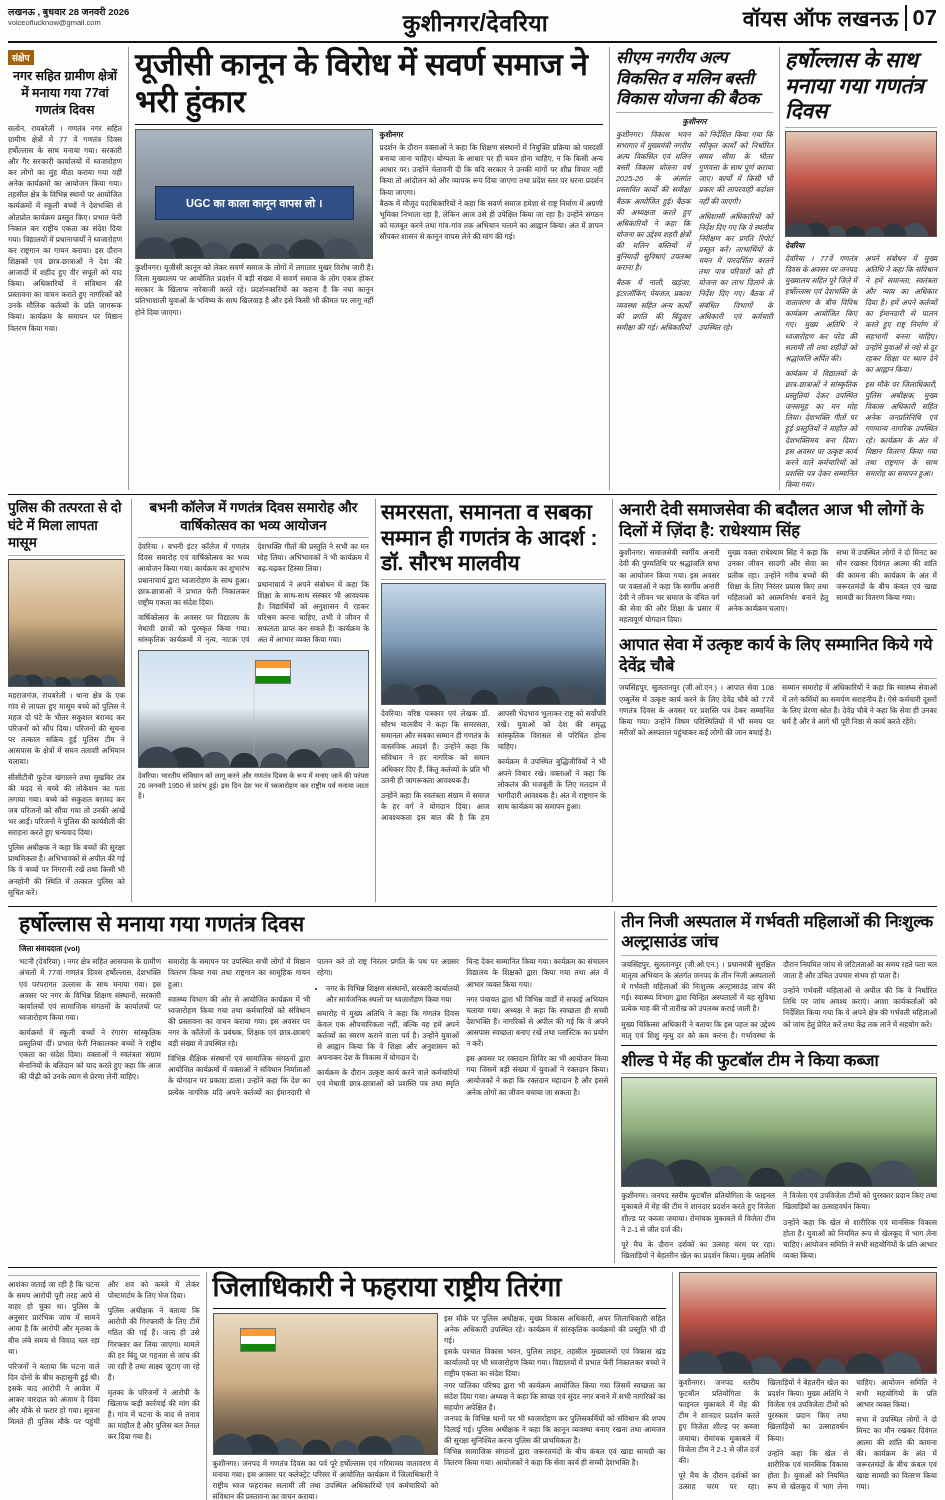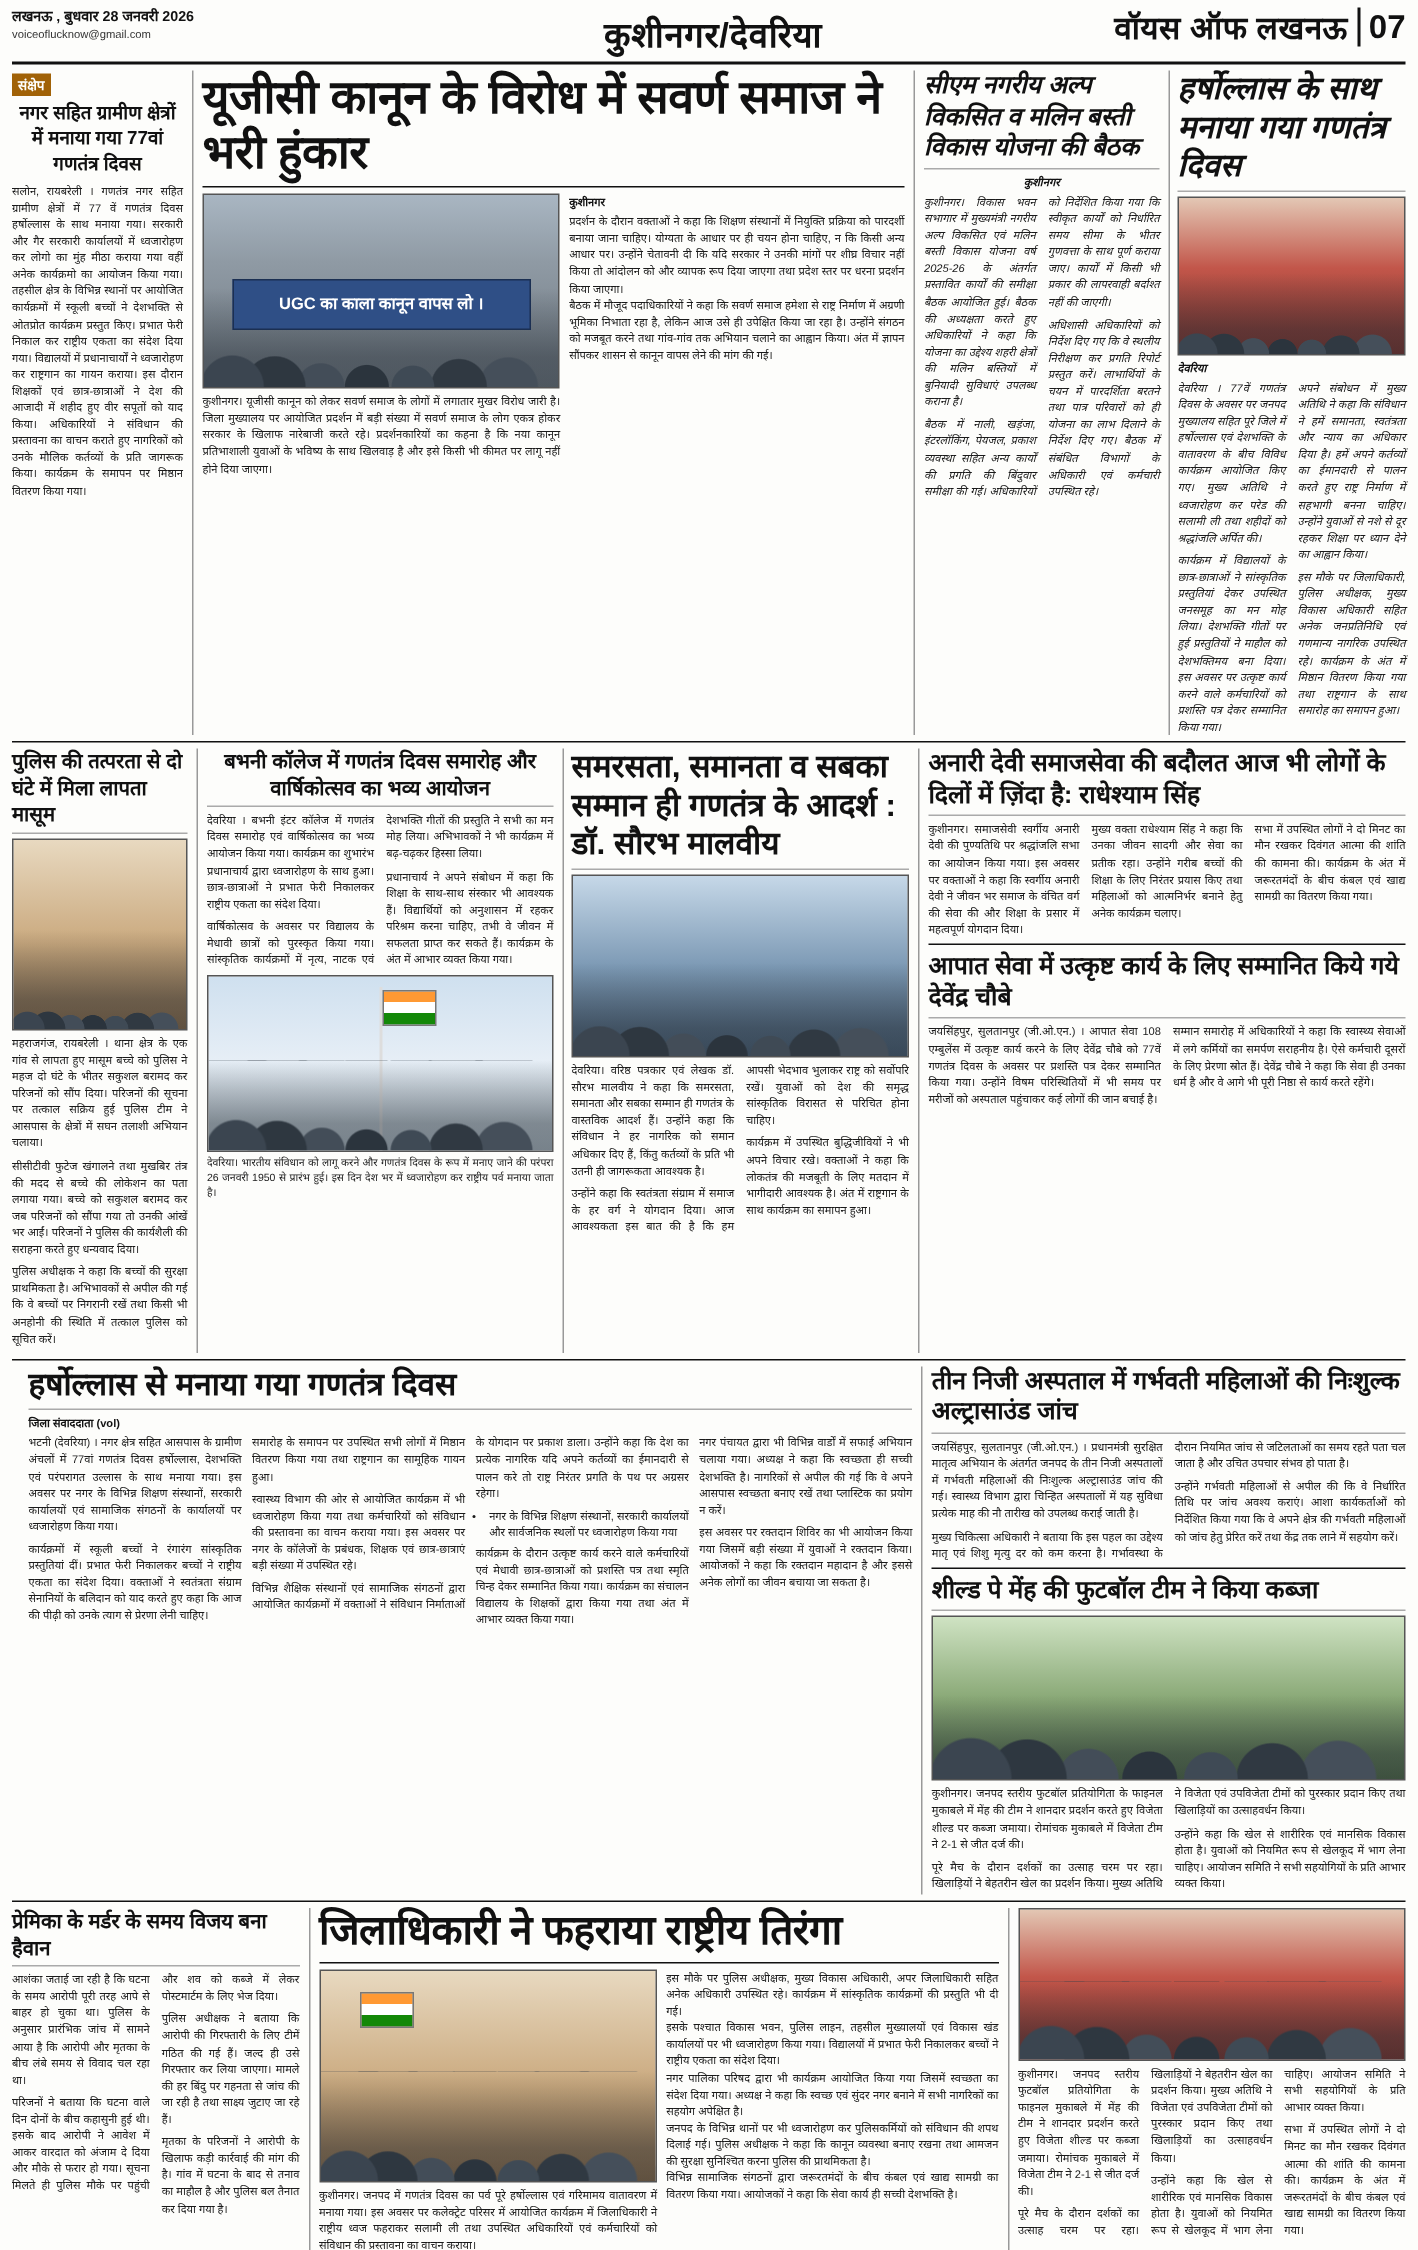--- a/index.html
+++ b/index.html
@@ -230,20 +230,21 @@
       <div class="byline2">जिला संवाददाता (vol)</div>
       <div class="body fourcol">
         <p>भटनी (देवरिया) । नगर क्षेत्र सहित आसपास के ग्रामीण अंचलों में 77वां गणतंत्र दिवस हर्षोल्लास, देशभक्ति एवं परंपरागत उल्लास के साथ मनाया गया। इस अवसर पर नगर के विभिन्न शिक्षण संस्थानों, सरकारी कार्यालयों एवं सामाजिक संगठनों के कार्यालयों पर ध्वजारोहण किया गया।</p>
         <p>कार्यक्रमों में स्कूली बच्चों ने रंगारंग सांस्कृतिक प्रस्तुतियां दीं। प्रभात फेरी निकालकर बच्चों ने राष्ट्रीय एकता का संदेश दिया। वक्ताओं ने स्वतंत्रता संग्राम सेनानियों के बलिदान को याद करते हुए कहा कि आज की पीढ़ी को उनके त्याग से प्रेरणा लेनी चाहिए।</p>
         <p>समारोह के समापन पर उपस्थित सभी लोगों में मिष्ठान वितरण किया गया तथा राष्ट्रगान का सामूहिक गायन हुआ।</p>
         <p>स्वास्थ्य विभाग की ओर से आयोजित कार्यक्रम में भी ध्वजारोहण किया गया तथा कर्मचारियों को संविधान की प्रस्तावना का वाचन कराया गया। इस अवसर पर नगर के कॉलेजों के प्रबंधक, शिक्षक एवं छात्र-छात्राएं बड़ी संख्या में उपस्थित रहे।</p>
         <p>विभिन्न शैक्षिक संस्थानों एवं सामाजिक संगठनों द्वारा आयोजित कार्यक्रमों में वक्ताओं ने संविधान निर्माताओं के योगदान पर प्रकाश डाला। उन्होंने कहा कि देश का प्रत्येक नागरिक यदि अपने कर्तव्यों का ईमानदारी से पालन करे तो राष्ट्र निरंतर प्रगति के पथ पर अग्रसर रहेगा।</p>
         <ul class="bullets">
           <li>नगर के विभिन्न शिक्षण संस्थानों, सरकारी कार्यालयों और सार्वजनिक स्थलों पर ध्वजारोहण किया गया</li>
         </ul>
+        <p>समारोह में मुख्य अतिथि ने कहा कि गणतंत्र दिवस केवल एक औपचारिकता नहीं, बल्कि यह हमें अपने कर्तव्यों का स्मरण कराने वाला पर्व है। उन्होंने युवाओं से आह्वान किया कि वे शिक्षा और अनुशासन को अपनाकर देश के विकास में योगदान दें।</p>
         <p>कार्यक्रम के दौरान उत्कृष्ट कार्य करने वाले कर्मचारियों एवं मेधावी छात्र-छात्राओं को प्रशस्ति पत्र तथा स्मृति चिन्ह देकर सम्मानित किया गया। कार्यक्रम का संचालन विद्यालय के शिक्षकों द्वारा किया गया तथा अंत में आभार व्यक्त किया गया।</p>
         <p>नगर पंचायत द्वारा भी विभिन्न वार्डों में सफाई अभियान चलाया गया। अध्यक्ष ने कहा कि स्वच्छता ही सच्ची देशभक्ति है। नागरिकों से अपील की गई कि वे अपने आसपास स्वच्छता बनाए रखें तथा प्लास्टिक का प्रयोग न करें।</p>
         <p>इस अवसर पर रक्तदान शिविर का भी आयोजन किया गया जिसमें बड़ी संख्या में युवाओं ने रक्तदान किया। आयोजकों ने कहा कि रक्तदान महादान है और इससे अनेक लोगों का जीवन बचाया जा सकता है।</p>
       </div>
     </div>
 
     <div class="col c3 rule-v" style="padding-left:6px;">
       <div class="h-med">तीन निजी अस्पताल में गर्भवती महिलाओं की निःशुल्क अल्ट्रासाउंड जांच</div>
       <div class="hr-thin"></div>
       <div class="body twocol">
@@ -263,21 +264,20 @@
         <p>उन्होंने कहा कि खेल से शारीरिक एवं मानसिक विकास होता है। युवाओं को नियमित रूप से खेलकूद में भाग लेना चाहिए। आयोजन समिति ने सभी सहयोगियों के प्रति आभार व्यक्त किया।</p>
       </div>
     </div>
   </div>
 
   <div class="hr"></div>
 
   <div class="cols">
 
     <div class="col" style="width:238px;">
-      <div class="h-sm">प्रेमिका के मर्डर के समय विजय बना हैवान</div>
       <div class="hr-thin"></div>
       <div class="body twocol">
         <p>आशंका जताई जा रही है कि घटना के समय आरोपी पूरी तरह आपे से बाहर हो चुका था। पुलिस के अनुसार प्रारंभिक जांच में सामने आया है कि आरोपी और मृतका के बीच लंबे समय से विवाद चल रहा था।</p>
         <p>परिजनों ने बताया कि घटना वाले दिन दोनों के बीच कहासुनी हुई थी। इसके बाद आरोपी ने आवेश में आकर वारदात को अंजाम दे दिया और मौके से फरार हो गया। सूचना मिलते ही पुलिस मौके पर पहुंची और शव को कब्जे में लेकर पोस्टमार्टम के लिए भेज दिया।</p>
         <p>पुलिस अधीक्षक ने बताया कि आरोपी की गिरफ्तारी के लिए टीमें गठित की गई हैं। जल्द ही उसे गिरफ्तार कर लिया जाएगा। मामले की हर बिंदु पर गहनता से जांच की जा रही है तथा साक्ष्य जुटाए जा रहे हैं।</p>
         <p>मृतका के परिजनों ने आरोपी के खिलाफ कड़ी कार्रवाई की मांग की है। गांव में घटना के बाद से तनाव का माहौल है और पुलिस बल तैनात कर दिया गया है।</p>
       </div>
     </div>
 
     <div class="col rule-v" style="width:460px;padding-left:6px;">

